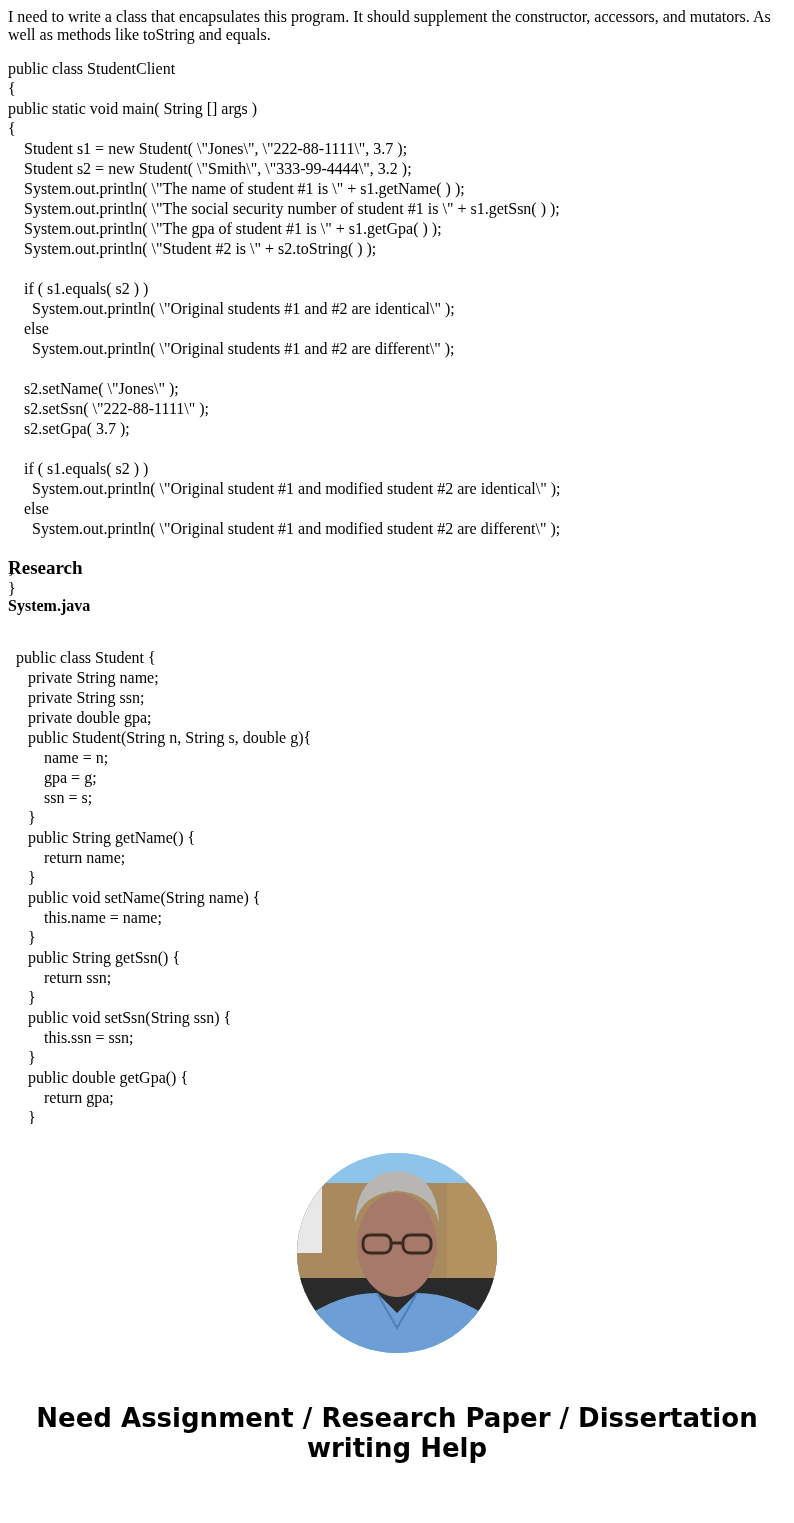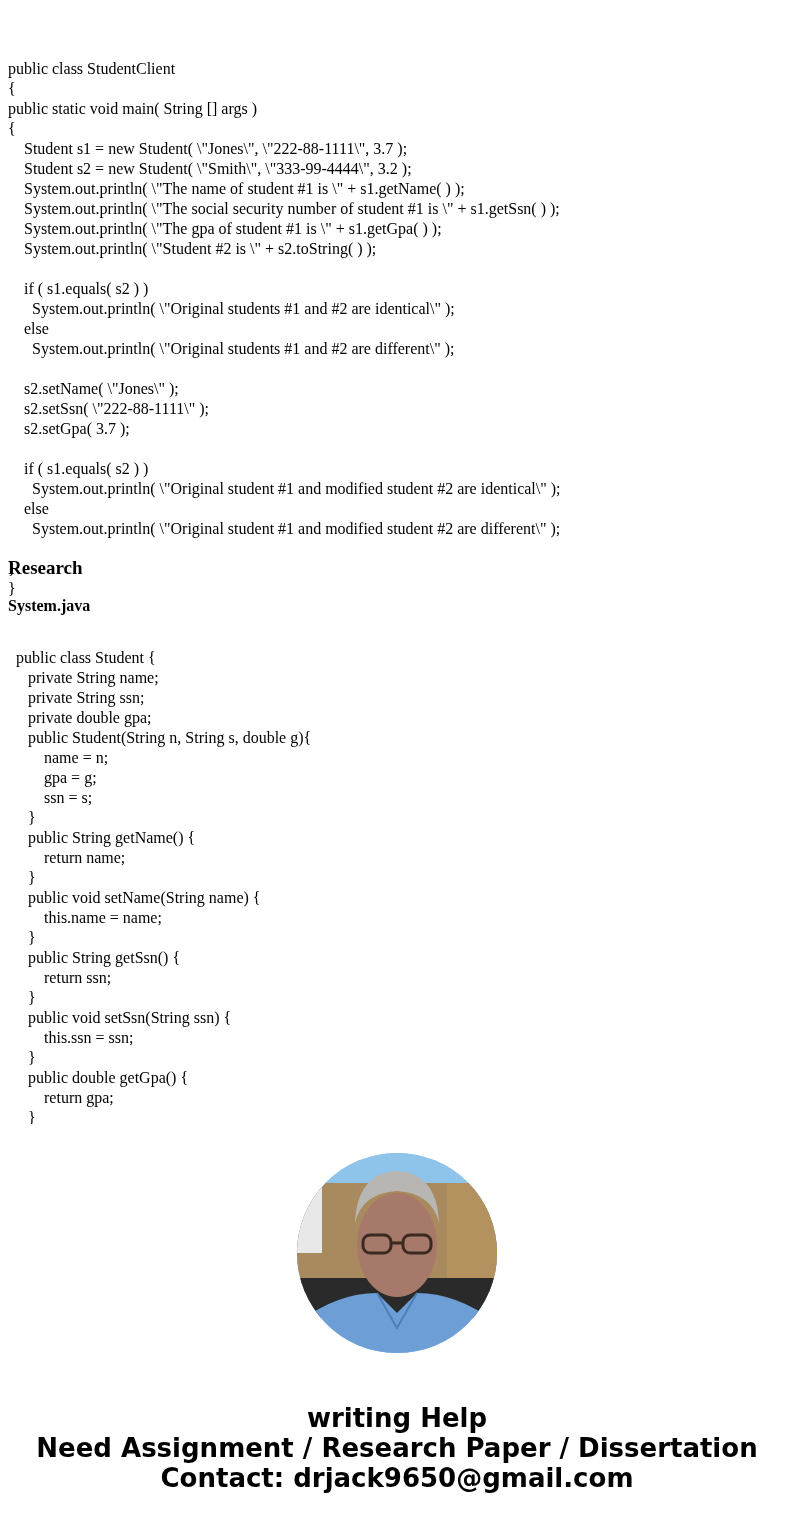--- a/index.html
+++ b/index.html
@@ -22,20 +22,21 @@
   .footer {
     position: absolute; left: 0; top: 1403px; width: 794px; text-align: center;
     font-family: "DejaVu Sans", sans-serif; font-weight: bold; font-size: 26px; line-height: 30px; color: #000;
   }
   .footer div { margin: 0; }
 </style>
 </head>
 <body>
 
 <div class="content">
+  <p class="intro">I need to write a class that encapsulates this program. It should supplement the constructor, accessors, and mutators. As well as methods like toString and equals.</p>
 
   <pre class="code" id="question-code" style="font-family: 'Liberation Serif', serif;">public class StudentClient
 {
 public static void main( String [] args )
 {
     Student s1 = new Student( \"Jones\", \"222-88-1111\", 3.7 );
     Student s2 = new Student( \"Smith\", \"333-99-4444\", 3.2 );
     System.out.println( \"The name of student #1 is \" + s1.getName( ) );
     System.out.println( \"The social security number of student #1 is \" + s1.getSsn( ) );
     System.out.println( \"The gpa of student #1 is \" + s1.getGpa( ) );
@@ -103,16 +104,15 @@
     <path d="M58 70 Q60 20 100 18 Q140 20 142 70 Q135 40 100 38 Q65 40 58 70 Z" fill="#b8b6b2"></path>
     <rect x="66" y="82" width="28" height="18" rx="7" fill="none" stroke="#3a2a22" stroke-width="3"></rect>
     <rect x="106" y="82" width="28" height="18" rx="7" fill="none" stroke="#3a2a22" stroke-width="3"></rect>
     <line x1="94" y1="90" x2="106" y2="90" stroke="#3a2a22" stroke-width="3"></line>
     <path d="M0 200 L0 170 Q40 140 80 140 L100 160 L120 140 Q160 140 200 170 L200 200 Z" fill="#6d9fd6"></path>
     <path d="M80 140 L100 175 L120 140" fill="none" stroke="#4d7fb8" stroke-width="2"></path>
   </svg>
 </div>
 
 <div class="footer">
+  <div>Need Assignment / Research Paper / Dissertation</div>
   <div>writing Help</div>
-  <div>Need Assignment / Research Paper / Dissertation</div>
-  <div>Contact: drjack9650@gmail.com</div>
 </div>
 
 </body></html>

